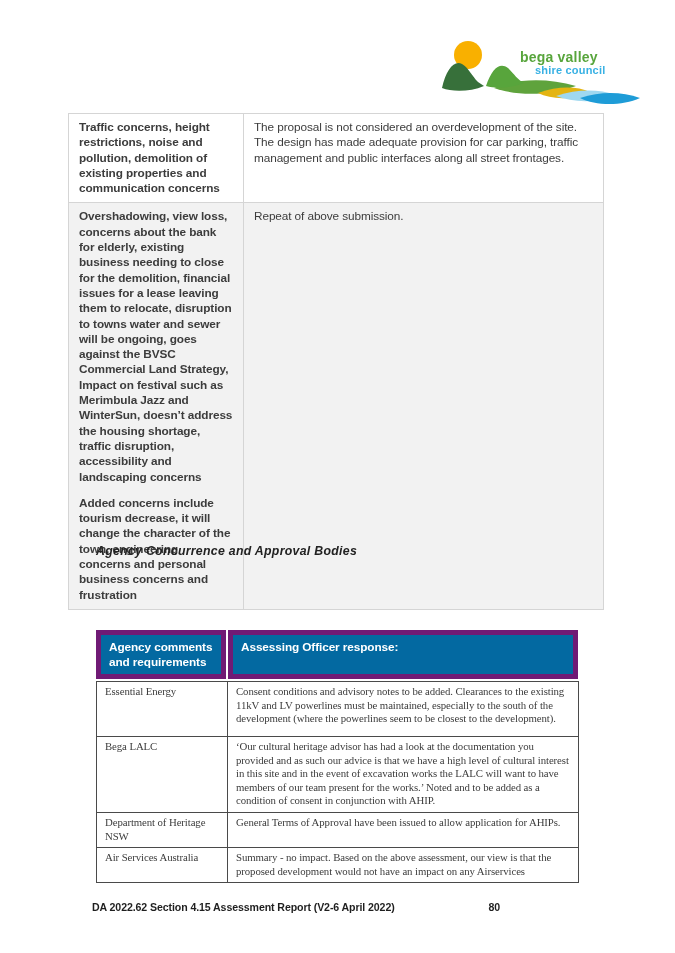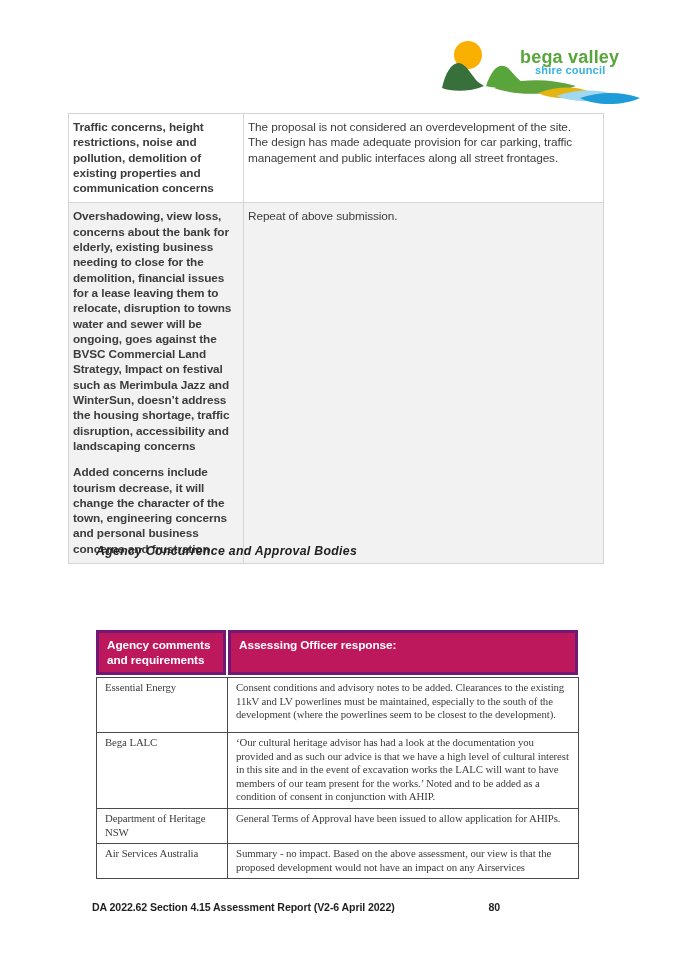--- a/index.html
+++ b/index.html
@@ -7,27 +7,27 @@
   .page {
     position:relative; width:675px; height:953px; background:#ffffff;
     font-family:"Liberation Sans", sans-serif; color:#3a3a3a; overflow:hidden;
     margin:0 auto;
   }
 
   
   .logo { position:absolute; left:438px; top:36px; width:207px; height:72px; }
   .logo svg { position:absolute; left:0; top:0; }
   .logo-text { position:absolute; left:82px; top:15px; line-height:13px; white-space:nowrap; }
-  .logo-line1 { color:#58a53c; font-size:18px; font-weight:bold; letter-spacing:.2px; }
+  .logo-line1 { color:#58a53c; font-size:14px; font-weight:bold; letter-spacing:.2px; }
   .logo-line2 { color:#38b1e4; font-size:11px; font-weight:bold; letter-spacing:.2px; margin-left:15px; }
 
   
   .t1 { position:absolute; left:68px; top:113px; width:535px; border-collapse:collapse; table-layout:fixed; }
   .t1 td {
-    border:1px solid #d5d5d5; vertical-align:top; padding:6px 10px 6px 4px;
+    border:1px solid #d5d5d5; vertical-align:top; padding:6px 10px 6px 10px;
     font-size:11.8px; line-height:15.3px; letter-spacing:-.1px; color:#3c3c3c;
   }
   .t1 .c1 { font-weight:bold; }
   .t1 tr.shaded td { background:#f2f2f2; }
   .t1 p { margin:0 0 11px 0; }
   .t1 p:last-child { margin-bottom:0; }
 
   
   .section-heading {
     position:absolute; left:96px; top:544px;
@@ -35,22 +35,22 @@
   }
   .intro {
     position:absolute; left:92px; top:584px; width:545px;
     font-size:12.2px; line-height:16.8px; letter-spacing:-.15px; color:#363636;
   }
 
   
   .t2 { position:absolute; left:96px; top:630px; width:482px; }
   .t2-header { display:grid; grid-template-columns:130px 1fr; column-gap:2px; margin-bottom:2px; }
   .t2-header .hcell {
-    background:#be185d; color:#ffffff; font-weight:bold; font-size:11.8px; line-height:14.5px;
-    padding:5px 8px; border:3px solid #701a75; min-height:40px; letter-spacing:-.1px;
+    background:#0369a1; color:#ffffff; font-weight:bold; font-size:11.8px; line-height:14.5px;
+    padding:5px 8px; border:5px solid #701a75; min-height:40px; letter-spacing:-.1px;
   }
   .t2-body { width:482px; border-collapse:collapse; table-layout:fixed;font-family:Liberation Serif, serif; }
   .t2-body td {
     border:1px solid #4a4a4a; vertical-align:top; padding:3px 8px 4px 8px;
     font-size:10.8px; line-height:13.6px; letter-spacing:-.1px; color:#3c3c3c;
   }
 
   
   .footer {
     position:absolute; left:92px; top:901px; width:408px;

